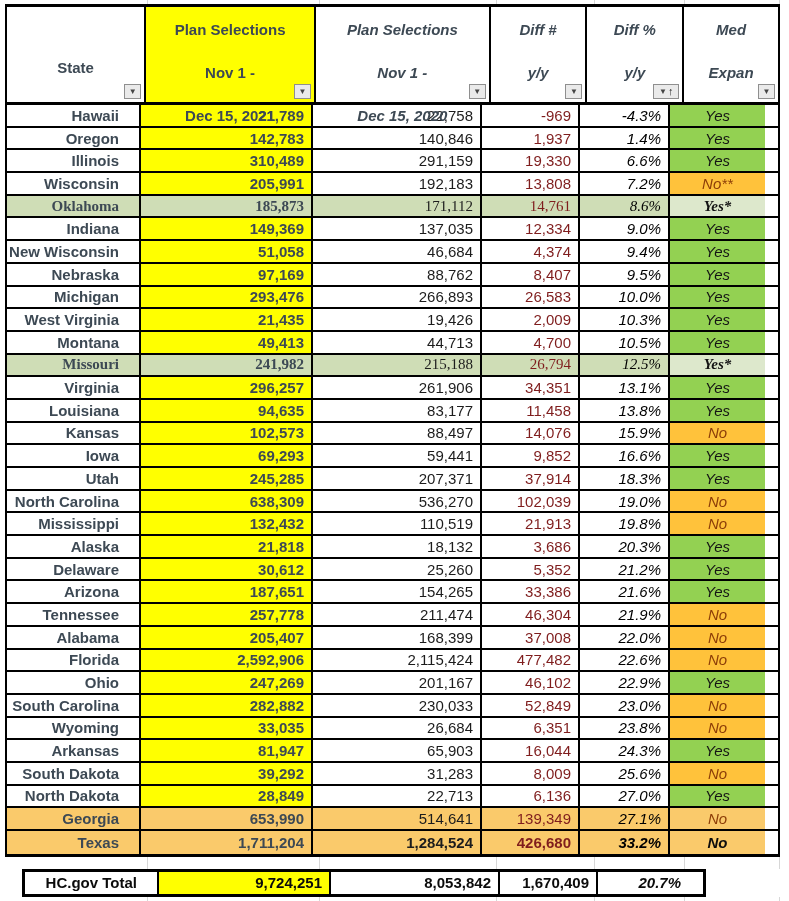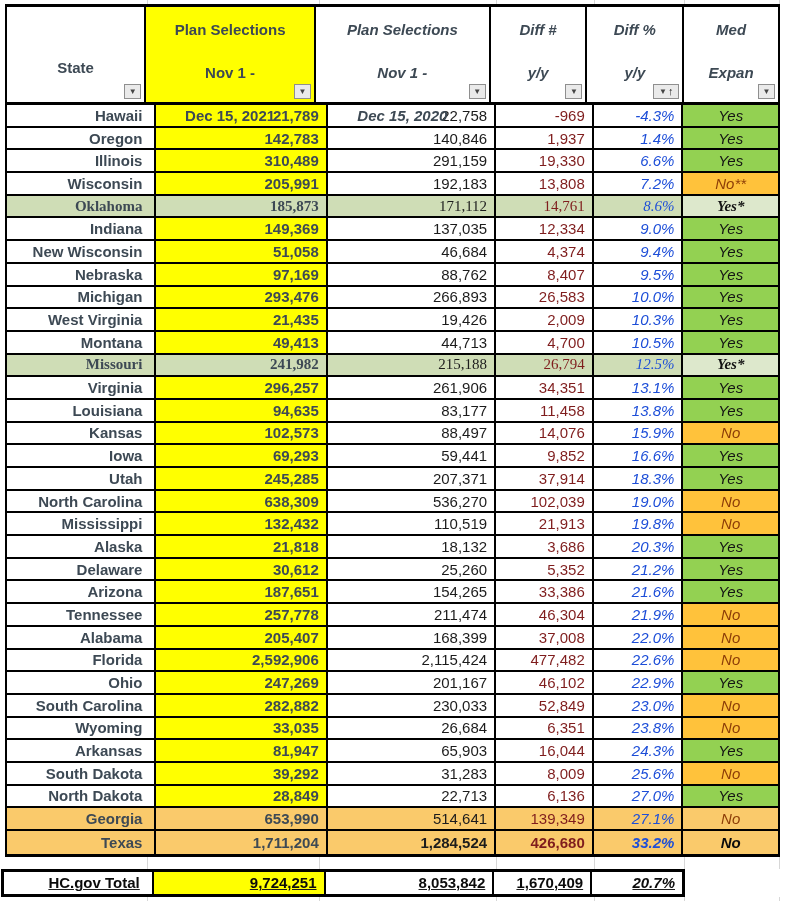--- a/index.html
+++ b/index.html
@@ -43,46 +43,45 @@
   .filter-btn .sort-arrow{font-size:11px; color:#222; font-weight:700;}
 
   
   .row{display:flex; height:22.7px; border-bottom:2px solid #000; box-sizing:border-box;}
   #rows .row:last-child{border-bottom:none;}
   .cell{
     box-sizing:border-box; border-right:2px solid #000;
     display:flex; align-items:center; font-size:15px; overflow:hidden; white-space:nowrap;
   }
   .cell:last-child{border-right:none;}
-  .cstate{width:150px; justify-content:flex-end; padding-right:12px; font-weight:700; color:#3d4954;}
+  .cstate{width:134px; justify-content:flex-end; padding-right:20px; font-weight:700; color:#3d4954;}
   .c2021 {width:172px; justify-content:flex-end; padding-right:7px; font-weight:700; color:#3d4954; background:#ffff00;}
   .c2020 {width:169px; justify-content:flex-end; padding-right:7px; color:#1c1c1c;}
   .cdiffn{width:98px;  justify-content:flex-end; padding-right:7px; color:#7f1d1d;}
-  .cdiffp{width:90px;  justify-content:flex-end; padding-right:7px; color:#1d4ed8; font-style:italic;}
+  .cdiffp{width:90px;  justify-content:flex-end; padding-right:7px; color:#000000; font-style:italic;}
   .cmed  {width:95px;  justify-content:center; font-style:italic; color:#141414;}
 
   
   .row[data-variant="green"] .cell{background:#cfddb6;font-family:Liberation Serif, serif;}
   .row[data-variant="green"] .cmed{background:#dde8cc;}
   .row[data-variant="gold"] .cell, .row[data-variant="gold-bold"] .cell{background:#faca6b;}
   .row[data-variant="gold-bold"] .c2020,
   .row[data-variant="gold-bold"] .cdiffn,
   .row[data-variant="gold-bold"] .cdiffp{font-weight:700;}
   
   .cmed[data-med="yes"]{background:#93d152;}
   .cmed[data-med="no"]{background:#ffc23b; color:#8d3e08;}
   .cmed[data-med="yes-star"]{font-weight:700;}
   .cmed[data-med="no-soft"]{color:#8d3e08;}
   .cmed[data-med="no-bold"]{font-weight:700; color:#0c0c0c;}
 
   
   #total-table{
-    margin-left:1px; width:684px; box-sizing:border-box;
+    margin-left:22px; width:684px; box-sizing:border-box;
     border:3px solid #000;
-    text-decoration:underline;
   }
   #total-table .row{height:22px; border-bottom:none;}
   #total-table .cell{font-weight:700; color:#0b0b0b;}
   #total-table .cstate{color:#0b0b0b;}
   #total-table .c2021{color:#0b0b0b;padding-left:37px;}
   #total-table .cdiffp{font-style:italic;}
 </style>
 </head>
 <body>
 

